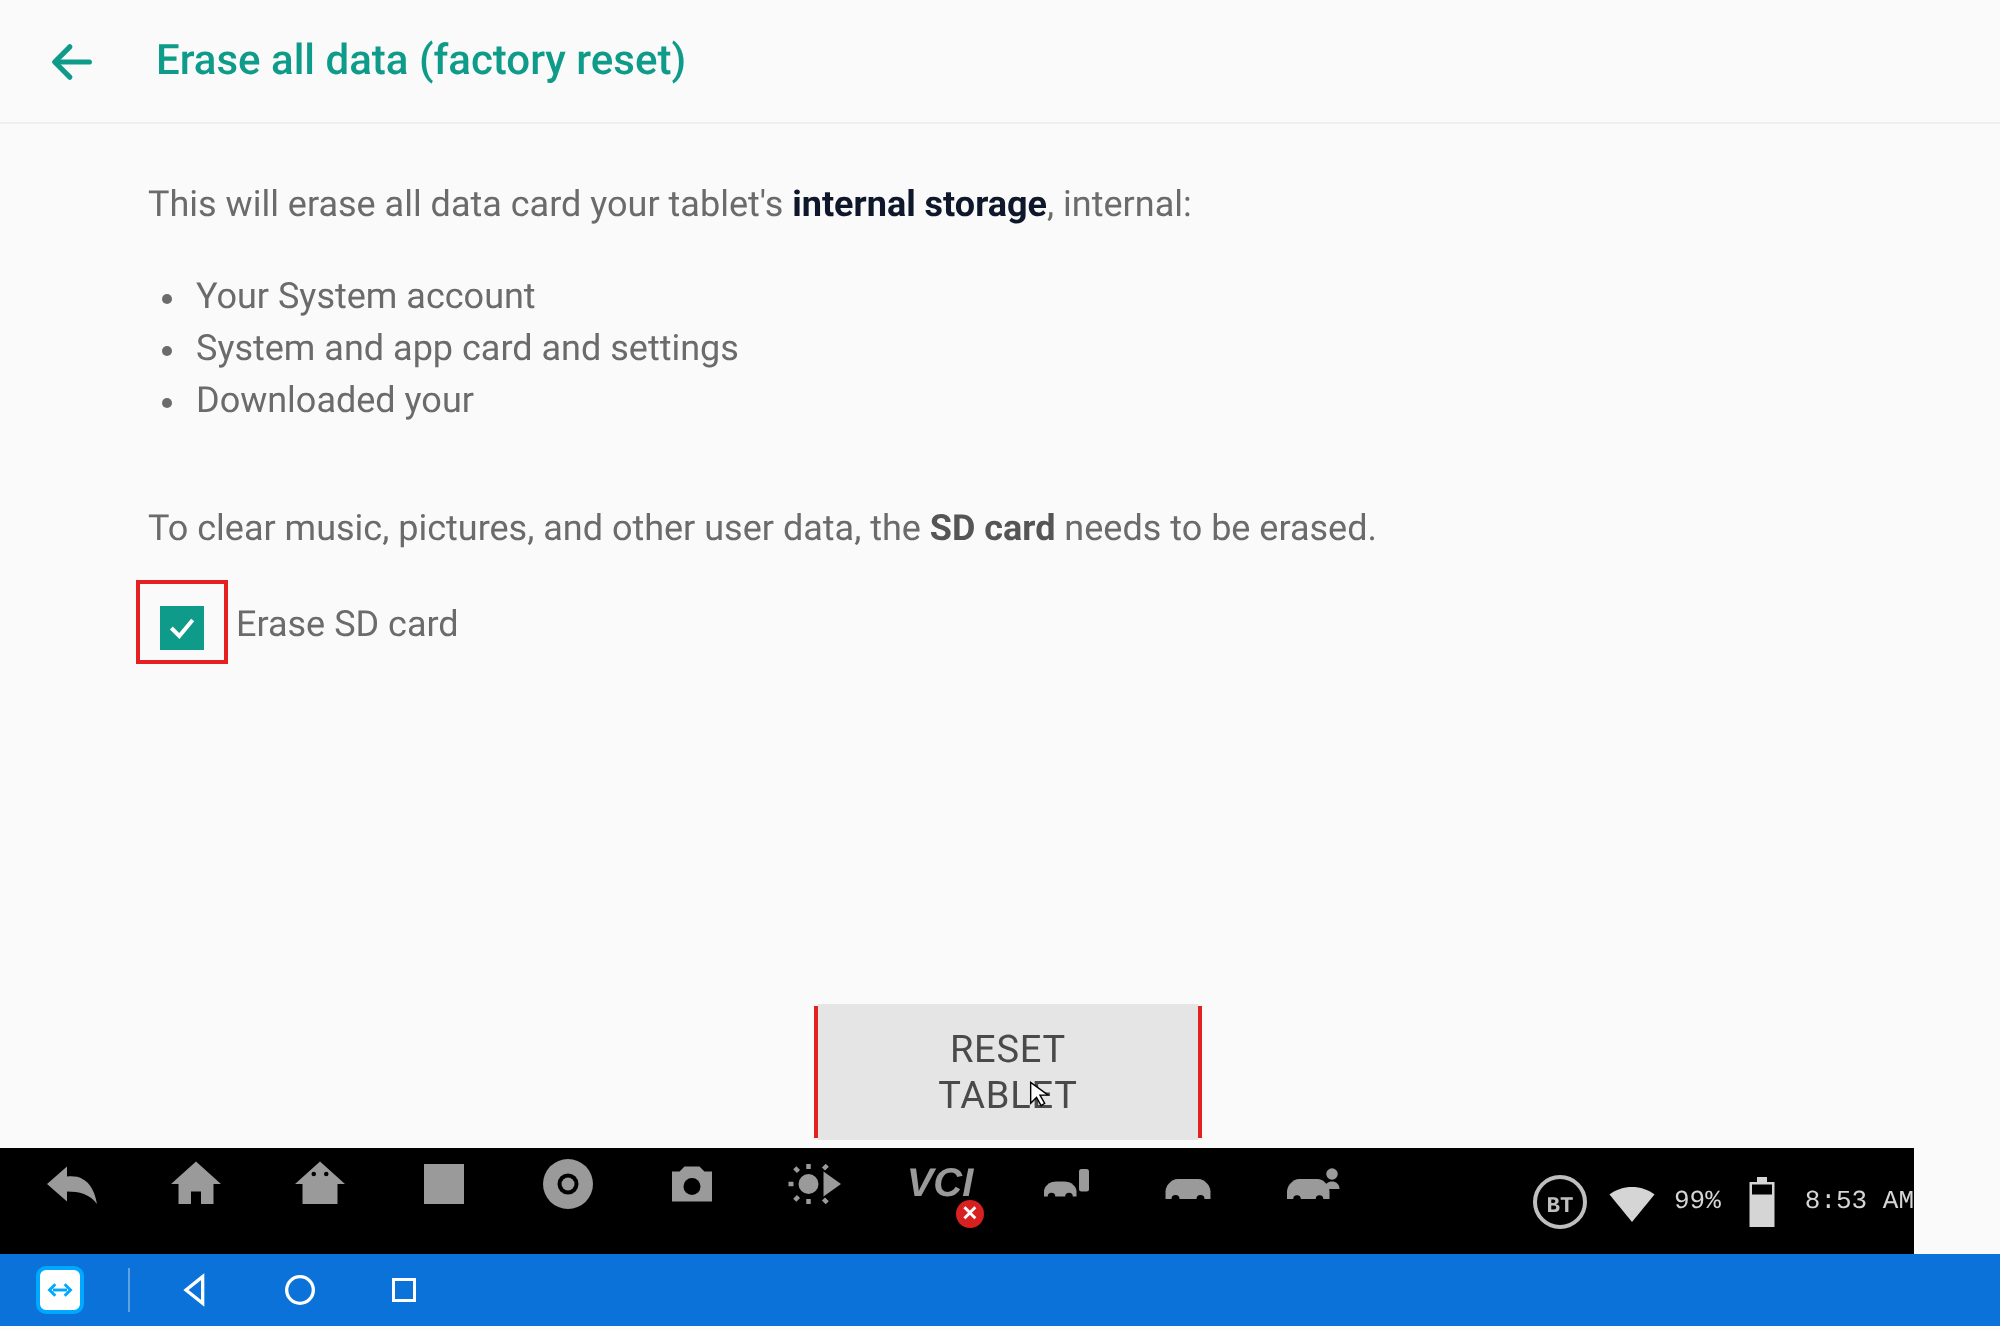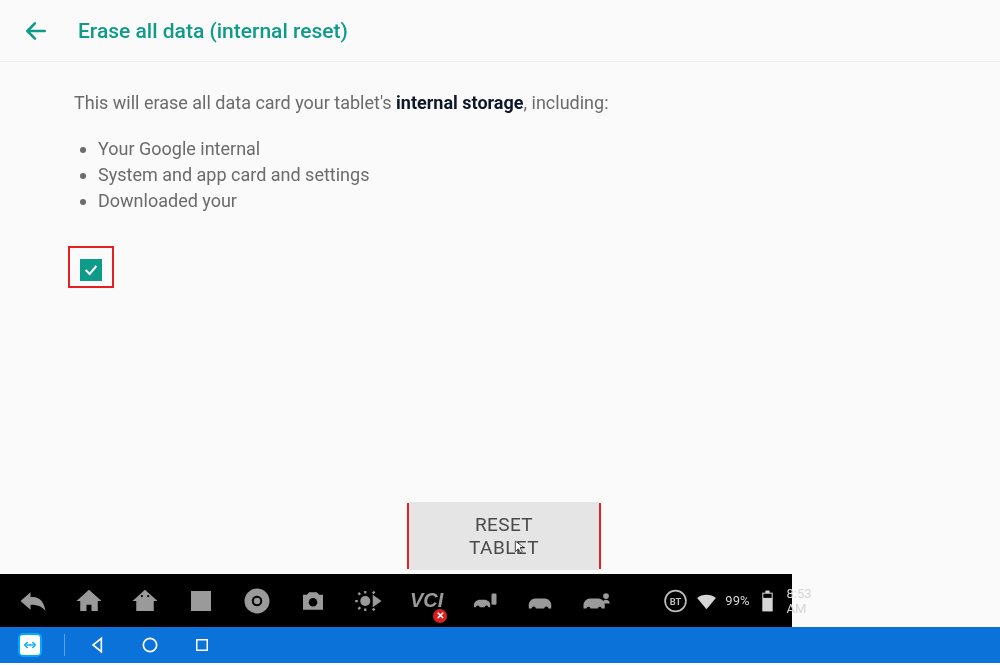--- a/index.html
+++ b/index.html
@@ -83,30 +83,30 @@
   }
   .cursor {
     position: absolute;
     top: 538px; left: 513px;
     width: 14px; height: 18px;
     pointer-events: none;
   }
   
   .dock {
     position: absolute;
-    top: 574px; left: 0; width: 792px; height: 53px;
+    top: 574px; left: 0; width: 957px; height: 53px;
     background: #000;
-    display: flex; align-items: center;
+    display: flex; 
     padding-left: 18px;
     gap: 26px;
     color: #a3a3a3;
   }
   .dock .icon { width: 36px; height: 36px; display:flex; align-items:center; justify-content:center; cursor:pointer;}
   .dock .spacer { flex: 1; }
-  .dock .status { display:flex; align-items:center; gap:6px; color:#bfbfbf; font-size:13px; padding-right:14px;}
+  .dock .status { display:flex; align-items:center; gap:6px; color:#bfbfbf; font-size:13px; font-family:Liberation Mono, monospace;}
   .dock .status .txt { color:#d5d5d5; }
   .dock svg { width: 30px; height: 30px; fill: #9a9a9a; }
   .vcl { font-family: Arial; font-style: italic; font-weight: 900; color:#9a9a9a; font-size:20px; position:relative; width:44px; text-align:center;}
   .vcl .x { position:absolute; right:-4px; bottom:-4px; width:14px; height:14px; background:#d72020; border-radius:50%; color:#fff; font-size:10px; font-style:normal; display:flex; align-items:center; justify-content:center;}
   
   .navbar {
     position: absolute;
     top: 627px; left: 0; width: 1000px; height: 36px;
     background: #0a72d8;
     display: flex; align-items: center;
@@ -121,40 +121,44 @@
 </head>
 <body>
 
 <div class="header">
   <div class="back-btn">
     <svg viewBox="0 0 24 24" width="26" height="26" fill="none" stroke="#0e9b8a" stroke-width="2.4" stroke-linecap="round" stroke-linejoin="round">
       <line x1="20" y1="12" x2="5" y2="12"></line>
       <polyline points="11 5 4 12 11 19"></polyline>
     </svg>
   </div>
-  <div class="header-title">Erase all data (internal reset)</div>
+  <div class="header-title">Erase all data (factory reset)</div>
 </div>
 
 <div class="content">
   <div class="intro">
-    <span>This will erase all data card your tablet's </span><span class="bold">internal storage</span><span>, including:</span>
+    <span>This will erase all data card your tablet's </span><span class="bold">internal storage</span><span>, internal:</span>
   </div>
   <ul class="bullets">
-    <li>Your Google internal</li>
+    <li>Your System account</li>
     <li>System and app card and settings</li>
     <li>Downloaded your</li>
   </ul>
+  <div class="sd-note">
+    <span>To clear music, pictures, and other user data, the </span><span class="bold">SD card</span><span> needs to be erased.</span>
+  </div>
   <div class="sd-row">
     <div class="hl-checkbox"></div>
     <div class="checkbox">
       <svg viewBox="0 0 24 24">
           <polyline points="4 12 10 18 20 6"></polyline>
         </svg>
     </div>
     <div class="sd-text">
+      <div class="sd-label">Erase SD card</div>
     </div>
   </div>
 </div>
 
 <div class="reset-wrap">
   <button class="reset-btn">RESET TABLET</button>
 </div>
 
 <svg class="cursor" viewBox="0 0 24 24">
   <path d="M4 2 L4 20 L9 15 L13 22 L16 20 L12 13 L19 13 Z" fill="#fff" stroke="#000" stroke-width="1.2"></path>

